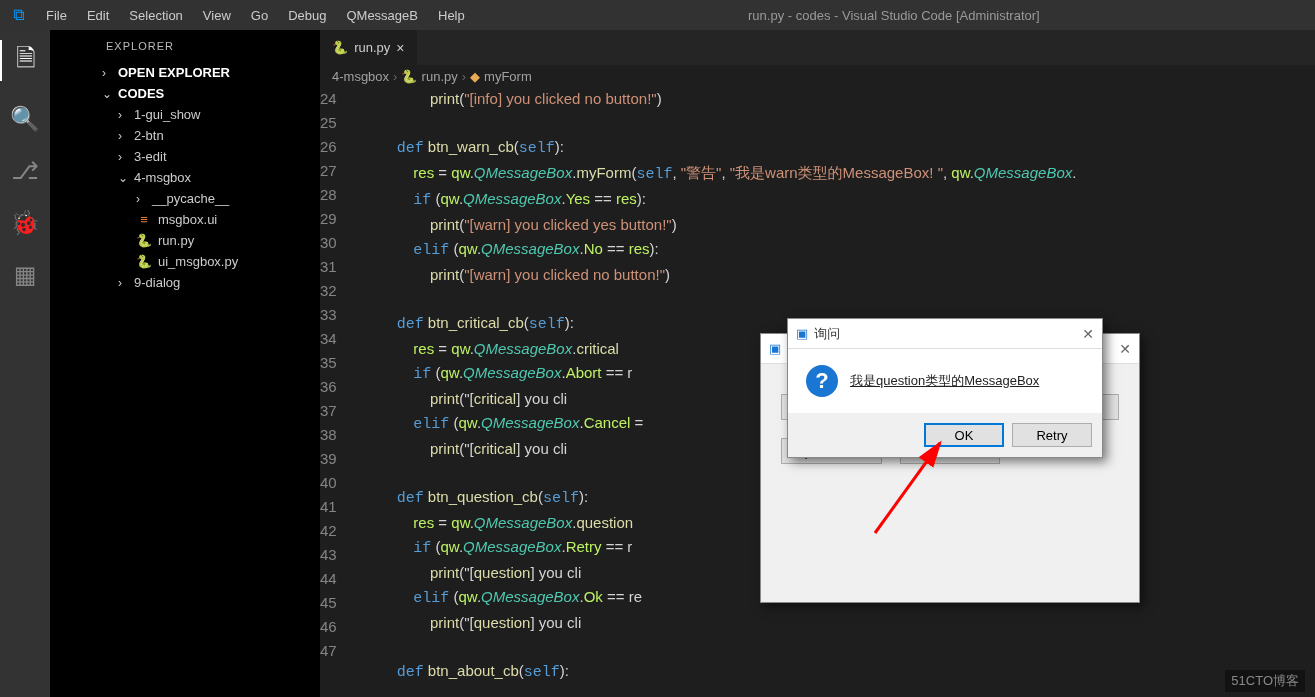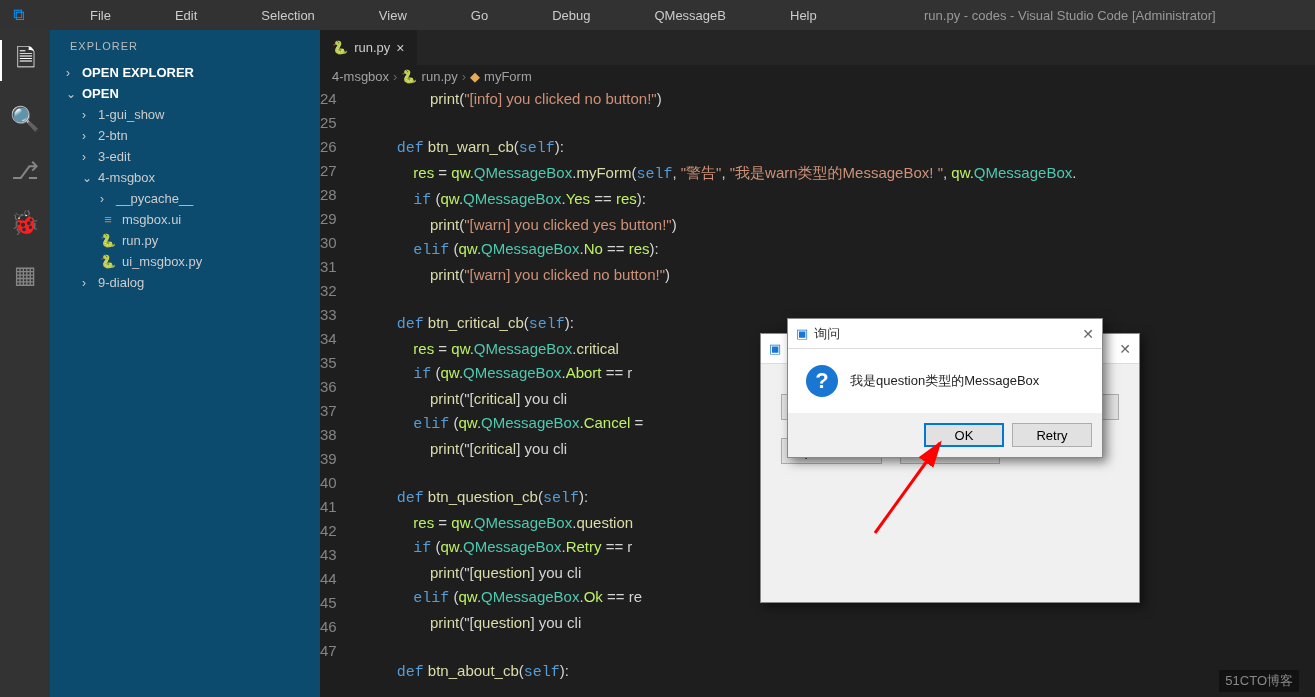--- a/index.html
+++ b/index.html
@@ -1,29 +1,29 @@
 <!DOCTYPE html>
 <html><head>
 <meta charset="utf-8">
 <style>
 * { margin: 0; padding: 0; box-sizing: border-box; font-family: "Segoe UI", Consolas, sans-serif; }
 body { background: #1e1e1e; color: #cccccc; width: 1315px; height: 697px; overflow: hidden; position: relative; }
 
 .titlebar { height: 30px; background: #323233; display: flex; align-items: center; font-size: 13px; }
 .titlebar .logo { width: 38px; display: flex; justify-content: center; color: #0098ff; font-size: 16px; }
 .titlebar .menu { display: flex; gap: 4px; }
-.titlebar .menu span { padding: 0 8px; cursor: pointer; margin-left: 44px; }
+.titlebar .menu span { padding: 0 8px; cursor: pointer; }
 .titlebar .title { flex: 1; text-align: center; color: #999; }
 
 .main { display: flex; height: calc(100% - 30px); }
 .activitybar { width: 50px; background: #333333; display: flex; flex-direction: column; align-items: center; padding-top: 10px; gap: 24px; }
 .activitybar .icon { color: #858585; font-size: 24px; cursor: pointer; }
 .activitybar .icon.active { color: #fff; border-left: 2px solid #fff; padding-left: 0; width: 100%; text-align: center; }
 
-.sidebar { width: 270px; background: #0c4a6e; font-size: 13px; }
+.sidebar { width: 270px; background: #000000; font-size: 13px; padding-left: 36px; }
 .sidebar .header { padding: 10px 20px; color: #bbbbbb; font-size: 11px; letter-spacing: 1px; }
 .tree { padding-left: 8px; }
 .tree .row { padding: 3px 8px; display: flex; align-items: center; gap: 6px; cursor: pointer; }
 .tree .row .chev { font-size: 12px; color: #ccc; width: 10px; }
 .tree .indent1 { padding-left: 24px; }
 .tree .indent2 { padding-left: 42px; }
 .tree .fileicon { width: 16px; text-align: center; }
 .tree .py { color: #519aba; }
 .tree .ui { color: #e37933; }
 .tree .bold { font-weight: bold; color: #fff; }
@@ -35,43 +35,43 @@
 .breadcrumb { height: 22px; background: #1e1e1e; display: flex; align-items: center; padding: 0 12px; font-size: 13px; color: #a0a0a0; gap: 4px; }
 .breadcrumb .sep { color: #666; }
 
 .code { font-family: Consolas, monospace; font-size: 15px; line-height: 24px; display: flex; }
 .gutter { width: 60px; color: #858585; padding-right: 20px; user-select: none; }
 .codecontent { flex: 1; white-space: pre; }
 .kw { color: #569cd6; font-family: Liberation Mono, monospace; }
 .fn { color: #dcdcaa; }
 .var { color: #bef264; }
 .str { color: #ce9178; }
-.cls { color: #4ec9b0; }
+.cls { color: #4ec9b0; font-style: italic; }
 .plain { color: #d4d4d4; }
 
 
 .win { position: absolute; background: #f0f0f0; border: 1px solid #888; box-shadow: 4px 4px 10px rgba(0,0,0,0.5); font-family: "Segoe UI", "Microsoft YaHei", sans-serif; }
 .win .titlebar2 { height: 30px; display: flex; align-items: center; justify-content: space-between; padding: 0 8px; background: #fff; border-bottom: 1px solid #ddd; font-size: 13px; color: #333; }
 .win .titlebar2 .left { display: flex; align-items: center; gap: 6px; }
 .win .close2 { font-size: 14px; color: #666; cursor: pointer; }
 
 .parentwin { left: 760px; top: 333px; width: 380px; height: 270px; }
 .parentwin .body { padding: 30px 20px; display: grid; grid-template-columns: repeat(3, 1fr); gap: 18px; }
 .parentwin button { height: 26px; border: 1px solid #adadad; background: #e1e1e1; font-family: Consolas, monospace; font-size: 13px; cursor: pointer; }
 
 .msgbox { left: 787px; top: 318px; width: 316px; }
 .msgbox .body { display: flex; align-items: center; padding: 16px 18px; gap: 12px; background: #fff; }
 .msgbox .qicon { width: 32px; height: 32px; border-radius: 50%; background: #1976d2; display: flex; align-items: center; justify-content: center; color: #fff; font-size: 22px; font-weight: bold; }
-.msgbox .text { font-size: 13px; color: #222; }
+.msgbox .text { font-size: 13px; color: #222; text-decoration: underline; }
 .msgbox .btnrow { background: #f0f0f0; padding: 10px; display: flex; justify-content: flex-end; gap: 8px; }
 .msgbox .btnrow button { width: 80px; height: 24px; border: 1px solid #adadad; background: #e1e1e1; font-size: 13px; cursor: pointer; }
 .msgbox .btnrow button.primary { border: 2px solid #0078d7; }
 
 .arrow { position: absolute; left: 855px; top: 433px; pointer-events: none; }
-.watermark { position: absolute; bottom: 5px; right: 16px; color: #888; font-size: 13px; background: rgba(0,0,0,0.4); padding: 2px 6px; }
+.watermark { position: absolute; bottom: 5px; right: 10px; color: #888; font-size: 13px; background: rgba(0,0,0,0.4); padding: 2px 6px; }
 </style>
 </head>
 <body>
 
 <div class="titlebar">
   <div class="logo">⧉</div>
   <div class="menu">
     <span>File</span>
     <span>Edit</span>
     <span>Selection</span>
@@ -95,21 +95,21 @@
 
   <div class="sidebar">
     <div class="header">EXPLORER</div>
     <div class="tree">
       <div class="row">
           <span class="chev">›</span>
           <span class="bold">OPEN EXPLORER</span>
         </div>
       <div class="row">
           <span class="chev">⌄</span>
-          <span class="bold">OPEN</span>
+          <span class="bold">CODES</span>
         </div>
       <div class="row indent1">
           <span class="chev">›</span>
           <span>1-gui_show</span>
         </div>
       <div class="row indent1">
           <span class="chev">›</span>
           <span>2-btn</span>
         </div>
       <div class="row indent1">

